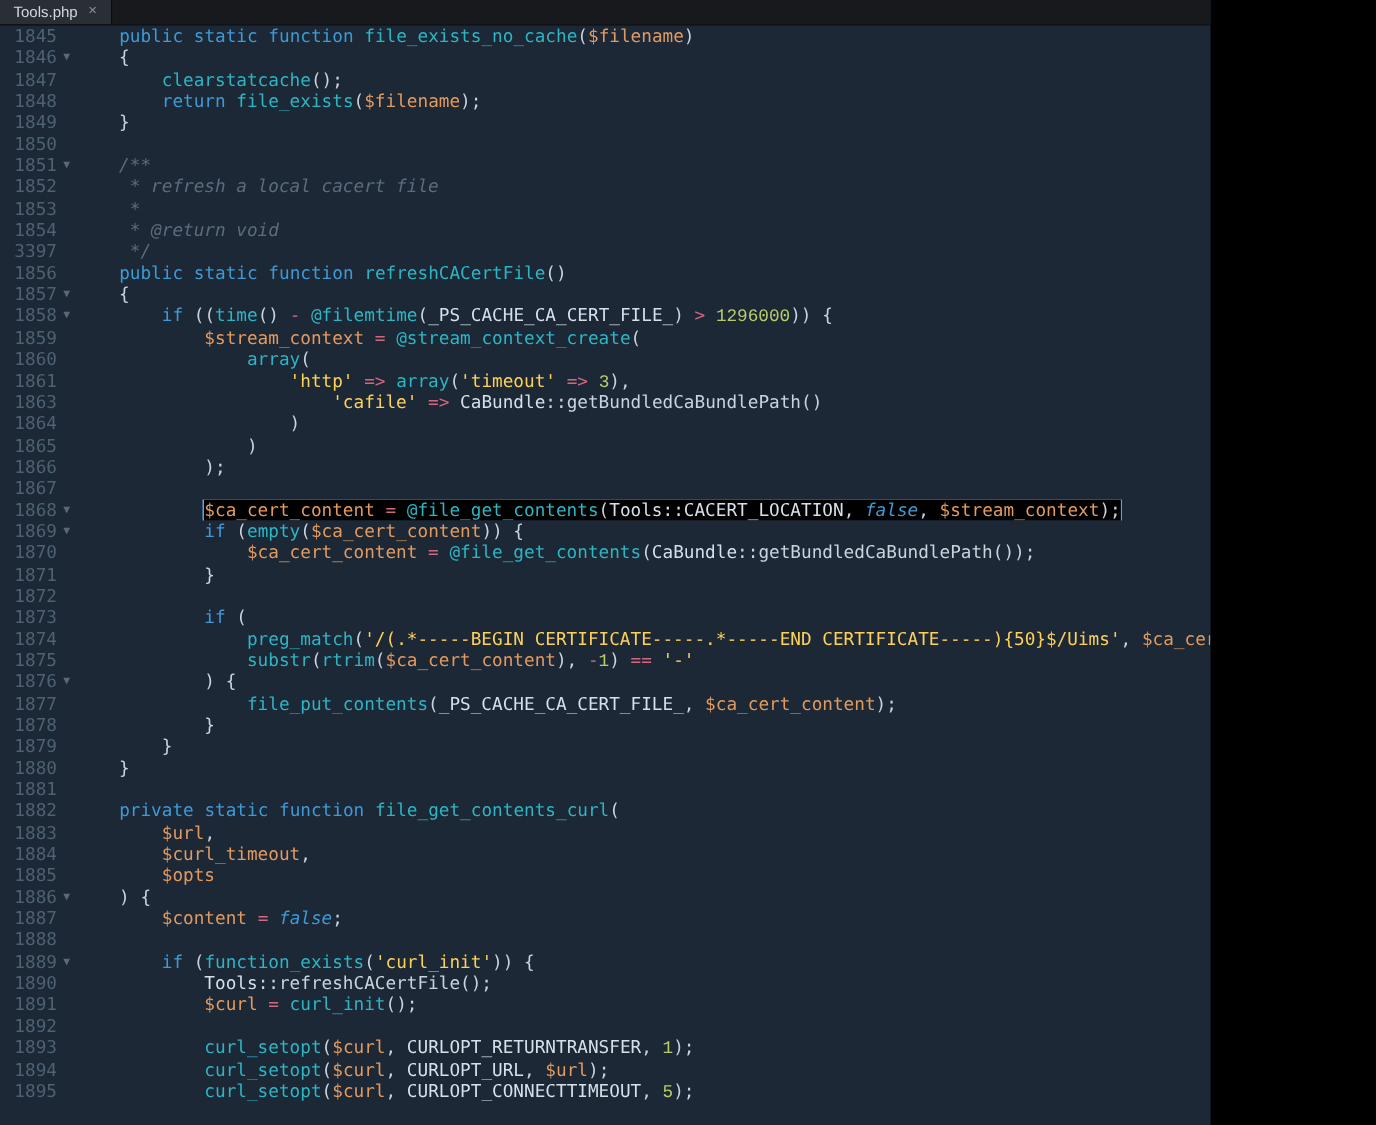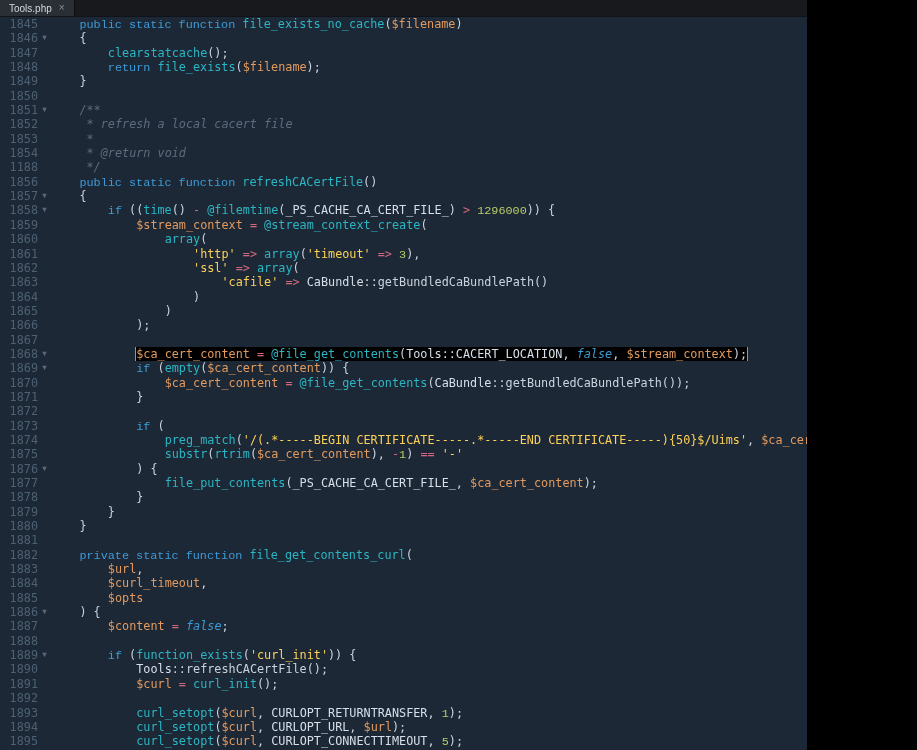--- a/index.html
+++ b/index.html
@@ -51,21 +51,21 @@
     color:#5a6878;
     font-size:7.5px;
     line-height:14.35px;
   }
   .code { flex:1; white-space:pre; overflow:hidden; }
   .selection {
     background:#000000;
     box-shadow:0 0 0 1px #5ba3e8;
   }
   .tk-pl  { color:#c9d3de; }
-  .tk-kw  { color:#3e9ad6;font-family:Liberation Mono, monospace; }
+  .tk-kw  { color:#3e9ad6; }
   .tk-bool{ color:#3e9ad6; font-style:italic; }
   .tk-fn  { color:#2cb5c3; }
   .tk-var { color:#e29a5e; }
   .tk-str { color:#fdd158; }
   .tk-num { color:#b9cc6a;font-family:Liberation Mono, monospace; }
   .tk-cmt { color:#5c6b7d; font-style:italic; }
   .tk-op  { color:#d2677d; }
   .tk-cn  { color:#d6dfea; }
 </style>
 </head>
@@ -82,28 +82,27 @@
       <div class="line"><span class="lnum">1845</span><span class="fold"></span><span class="code"><span class="tk-pl">    </span><span class="tk-kw">public</span><span class="tk-pl"> </span><span class="tk-kw">static</span><span class="tk-pl"> </span><span class="tk-kw">function</span><span class="tk-pl"> </span><span class="tk-fn">file_exists_no_cache</span><span class="tk-pl">(</span><span class="tk-var">$filename</span><span class="tk-pl">)</span></span></div>
       <div class="line"><span class="lnum">1846</span><span class="fold">▼</span><span class="code"><span class="tk-pl">    {</span></span></div>
       <div class="line"><span class="lnum">1847</span><span class="fold"></span><span class="code"><span class="tk-pl">        </span><span class="tk-fn">clearstatcache</span><span class="tk-pl">();</span></span></div>
       <div class="line"><span class="lnum">1848</span><span class="fold"></span><span class="code"><span class="tk-pl">        </span><span class="tk-kw">return</span><span class="tk-pl"> </span><span class="tk-fn">file_exists</span><span class="tk-pl">(</span><span class="tk-var">$filename</span><span class="tk-pl">);</span></span></div>
       <div class="line"><span class="lnum">1849</span><span class="fold"></span><span class="code"><span class="tk-pl">    }</span></span></div>
       <div class="line"><span class="lnum">1850</span><span class="fold"></span><span class="code"></span></div>
       <div class="line"><span class="lnum">1851</span><span class="fold">▼</span><span class="code"><span class="tk-cmt">    /**</span></span></div>
       <div class="line"><span class="lnum">1852</span><span class="fold"></span><span class="code"><span class="tk-cmt">     * refresh a local cacert file</span></span></div>
       <div class="line"><span class="lnum">1853</span><span class="fold"></span><span class="code"><span class="tk-cmt">     *</span></span></div>
       <div class="line"><span class="lnum">1854</span><span class="fold"></span><span class="code"><span class="tk-cmt">     * @return void</span></span></div>
-      <div class="line"><span class="lnum">1188</span><span class="fold"></span><span class="code"><span class="tk-cmt">     */</span></span></div>
+      <div class="line"><span class="lnum">3397</span><span class="fold"></span><span class="code"><span class="tk-cmt">     */</span></span></div>
       <div class="line"><span class="lnum">1856</span><span class="fold"></span><span class="code"><span class="tk-pl">    </span><span class="tk-kw">public</span><span class="tk-pl"> </span><span class="tk-kw">static</span><span class="tk-pl"> </span><span class="tk-kw">function</span><span class="tk-pl"> </span><span class="tk-fn">refreshCACertFile</span><span class="tk-pl">()</span></span></div>
       <div class="line"><span class="lnum">1857</span><span class="fold">▼</span><span class="code"><span class="tk-pl">    {</span></span></div>
       <div class="line"><span class="lnum">1858</span><span class="fold">▼</span><span class="code"><span class="tk-pl">        </span><span class="tk-kw">if</span><span class="tk-pl"> ((</span><span class="tk-fn">time</span><span class="tk-pl">() </span><span class="tk-op">-</span><span class="tk-pl"> </span><span class="tk-fn">@filemtime</span><span class="tk-pl">(</span><span class="tk-cn">_PS_CACHE_CA_CERT_FILE_</span><span class="tk-pl">) </span><span class="tk-op">&gt;</span><span class="tk-pl"> </span><span class="tk-num">1296000</span><span class="tk-pl">)) {</span></span></div>
       <div class="line"><span class="lnum">1859</span><span class="fold"></span><span class="code"><span class="tk-pl">            </span><span class="tk-var">$stream_context</span><span class="tk-pl"> </span><span class="tk-op">=</span><span class="tk-pl"> </span><span class="tk-fn">@stream_context_create</span><span class="tk-pl">(</span></span></div>
       <div class="line"><span class="lnum">1860</span><span class="fold"></span><span class="code"><span class="tk-pl">                </span><span class="tk-fn">array</span><span class="tk-pl">(</span></span></div>
       <div class="line"><span class="lnum">1861</span><span class="fold"></span><span class="code"><span class="tk-pl">                    </span><span class="tk-str">'http'</span><span class="tk-pl"> </span><span class="tk-op">=&gt;</span><span class="tk-pl"> </span><span class="tk-fn">array</span><span class="tk-pl">(</span><span class="tk-str">'timeout'</span><span class="tk-pl"> </span><span class="tk-op">=&gt;</span><span class="tk-pl"> </span><span class="tk-num">3</span><span class="tk-pl">),</span></span></div>
-      <div class="line"><span class="lnum">1862</span><span class="fold"></span><span class="code"><span class="tk-pl">                    </span><span class="tk-str">'ssl'</span><span class="tk-pl"> </span><span class="tk-op">=&gt;</span><span class="tk-pl"> </span><span class="tk-fn">array</span><span class="tk-pl">(</span></span></div>
       <div class="line"><span class="lnum">1863</span><span class="fold"></span><span class="code"><span class="tk-pl">                        </span><span class="tk-str">'cafile'</span><span class="tk-pl"> </span><span class="tk-op">=&gt;</span><span class="tk-pl"> </span><span class="tk-cn">CaBundle</span><span class="tk-pl">::getBundledCaBundlePath()</span></span></div>
       <div class="line"><span class="lnum">1864</span><span class="fold"></span><span class="code"><span class="tk-pl">                    )</span></span></div>
       <div class="line"><span class="lnum">1865</span><span class="fold"></span><span class="code"><span class="tk-pl">                )</span></span></div>
       <div class="line"><span class="lnum">1866</span><span class="fold"></span><span class="code"><span class="tk-pl">            );</span></span></div>
       <div class="line"><span class="lnum">1867</span><span class="fold"></span><span class="code"></span></div>
       <div class="line"><span class="lnum">1868</span><span class="fold">▼</span><span class="code"><span class="tk-pl">            </span><span class="selection"><span class="tk-var">$ca_cert_content</span><span class="tk-pl"> </span><span class="tk-op">=</span><span class="tk-pl"> </span><span class="tk-fn">@file_get_contents</span><span class="tk-pl">(</span><span class="tk-cn">Tools::CACERT_LOCATION</span><span class="tk-pl">, </span><span class="tk-bool">false</span><span class="tk-pl">, </span><span class="tk-var">$stream_context</span><span class="tk-pl">);</span></span></span></div>
       <div class="line"><span class="lnum">1869</span><span class="fold">▼</span><span class="code"><span class="tk-pl">            </span><span class="tk-kw">if</span><span class="tk-pl"> (</span><span class="tk-fn">empty</span><span class="tk-pl">(</span><span class="tk-var">$ca_cert_content</span><span class="tk-pl">)) {</span></span></div>
       <div class="line"><span class="lnum">1870</span><span class="fold"></span><span class="code"><span class="tk-pl">                </span><span class="tk-var">$ca_cert_content</span><span class="tk-pl"> </span><span class="tk-op">=</span><span class="tk-pl"> </span><span class="tk-fn">@file_get_contents</span><span class="tk-pl">(</span><span class="tk-cn">CaBundle</span><span class="tk-pl">::getBundledCaBundlePath());</span></span></div>
       <div class="line"><span class="lnum">1871</span><span class="fold"></span><span class="code"><span class="tk-pl">            }</span></span></div>
       <div class="line"><span class="lnum">1872</span><span class="fold"></span><span class="code"></span></div>

